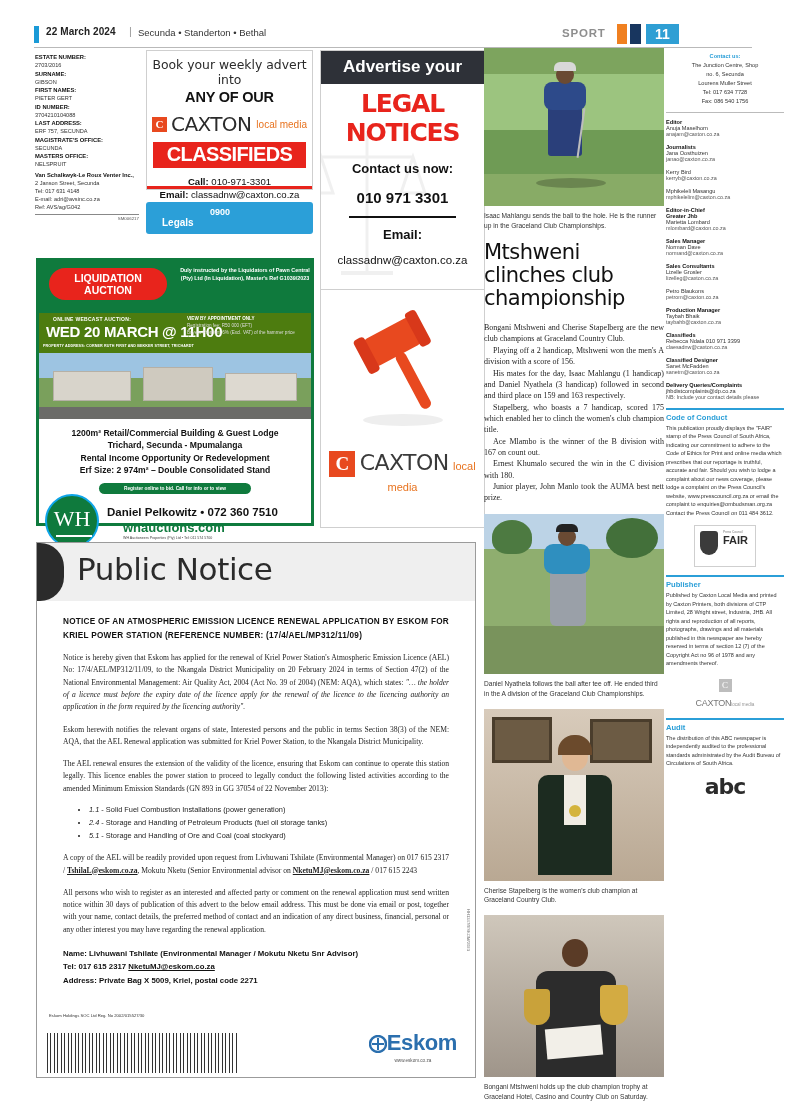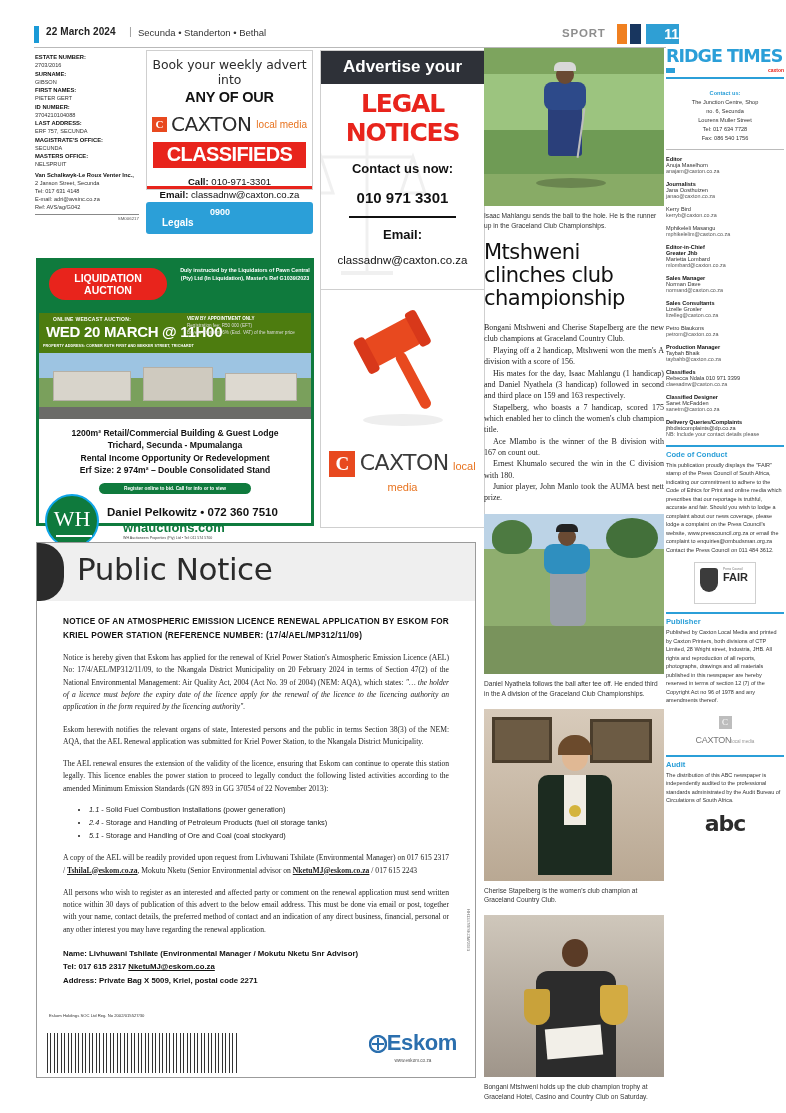--- a/index.html
+++ b/index.html
@@ -16,21 +16,21 @@
   .topbar { position:absolute; left:34px; top:24px; width:718px; height:24px; }
   .topbar .rule { position:absolute; left:0; top:23px; width:718px; height:1px; background:#b9b9b9; }
   .topbar .blue-tick { position:absolute; left:0; top:2px; width:5px; height:17px; background:#1a9ad7; }
   .topbar .date { position:absolute; left:12px; top:2px; font-size:10px; font-weight:bold; color:#222; letter-spacing:.1px;}
   .topbar .sep { position:absolute; left:95px; top:1px; font-size:11px; color:#999; }
   .topbar .towns { position:absolute; left:104px; top:3px; font-size:9.5px; color:#333;text-align:right; }
   .topbar .sportword { position:absolute; left:528px; top:3px; font-size:11.5px; font-weight:bold; color:#8e8e8e; letter-spacing:.8px;}
   .topbar .sq-o { position:absolute; left:583px; top:0px; width:10px; height:20px; background:#f08020; }
   .topbar .sq-b { position:absolute; left:596px; top:0px; width:11px; height:20px; background:#18365f; }
   .topbar .pagenum { position:absolute; left:612px; top:0px; width:33px; height:20px; background:#2f9fd4; color:#fff;
-      font-size:14px; font-weight:bold; text-align:right; line-height:20px; }
+      font-size:14px; font-weight:bold; text-align:center; line-height:20px; }
 
   
   .estate { position:absolute; left:35px; top:53px; width:104px; }
   .estate div { font-size:5.6px; line-height:1.45; color:#333; }
   .estate .lbl { font-weight:bold; font-size:5.8px; color:#111; }
   .estate .hr { border-top:1px solid #888; margin-top:3px; height:1px; }
   .estate .ref { text-align:right; font-size:4.4px; color:#555; margin-top:1px; }
 
   
   .clsbox { position:absolute; left:146px; top:50px; width:167px; height:140px; background:#fff;
@@ -449,28 +449,20 @@
       <div class="shirtb"></div>
       <div class="headp"></div>
       <div class="trophyL"></div>
       <div class="trophyR"></div>
       <div class="paper"></div>
     </div>
     <div class="cap">Bongani Mtshweni holds up the club champion trophy at Graceland Hotel, Casino and Country Club on Saturday.</div>
   </div>
 
   <div class="side">
-    <div class="mast">
-      <div class="rtname">RIDGE TIMES</div>
-      <div class="rtline">
-        <div class="sq"></div>
-        <div class="cxr">caxton</div>
-      </div>
-      <div class="bluerule"></div>
-    </div>
 
     <div class="contact">
       <div class="t">Contact us:</div>
       <div>The Junction Centre, Shop</div>
       <div>no. 6, Secunda</div>
       <div>Lourens Muller Street</div>
       <div>Tel: 017 634 7728</div>
       <div>Fax: 086 540 1756</div>
     </div>
     <div class="hr2"></div>

